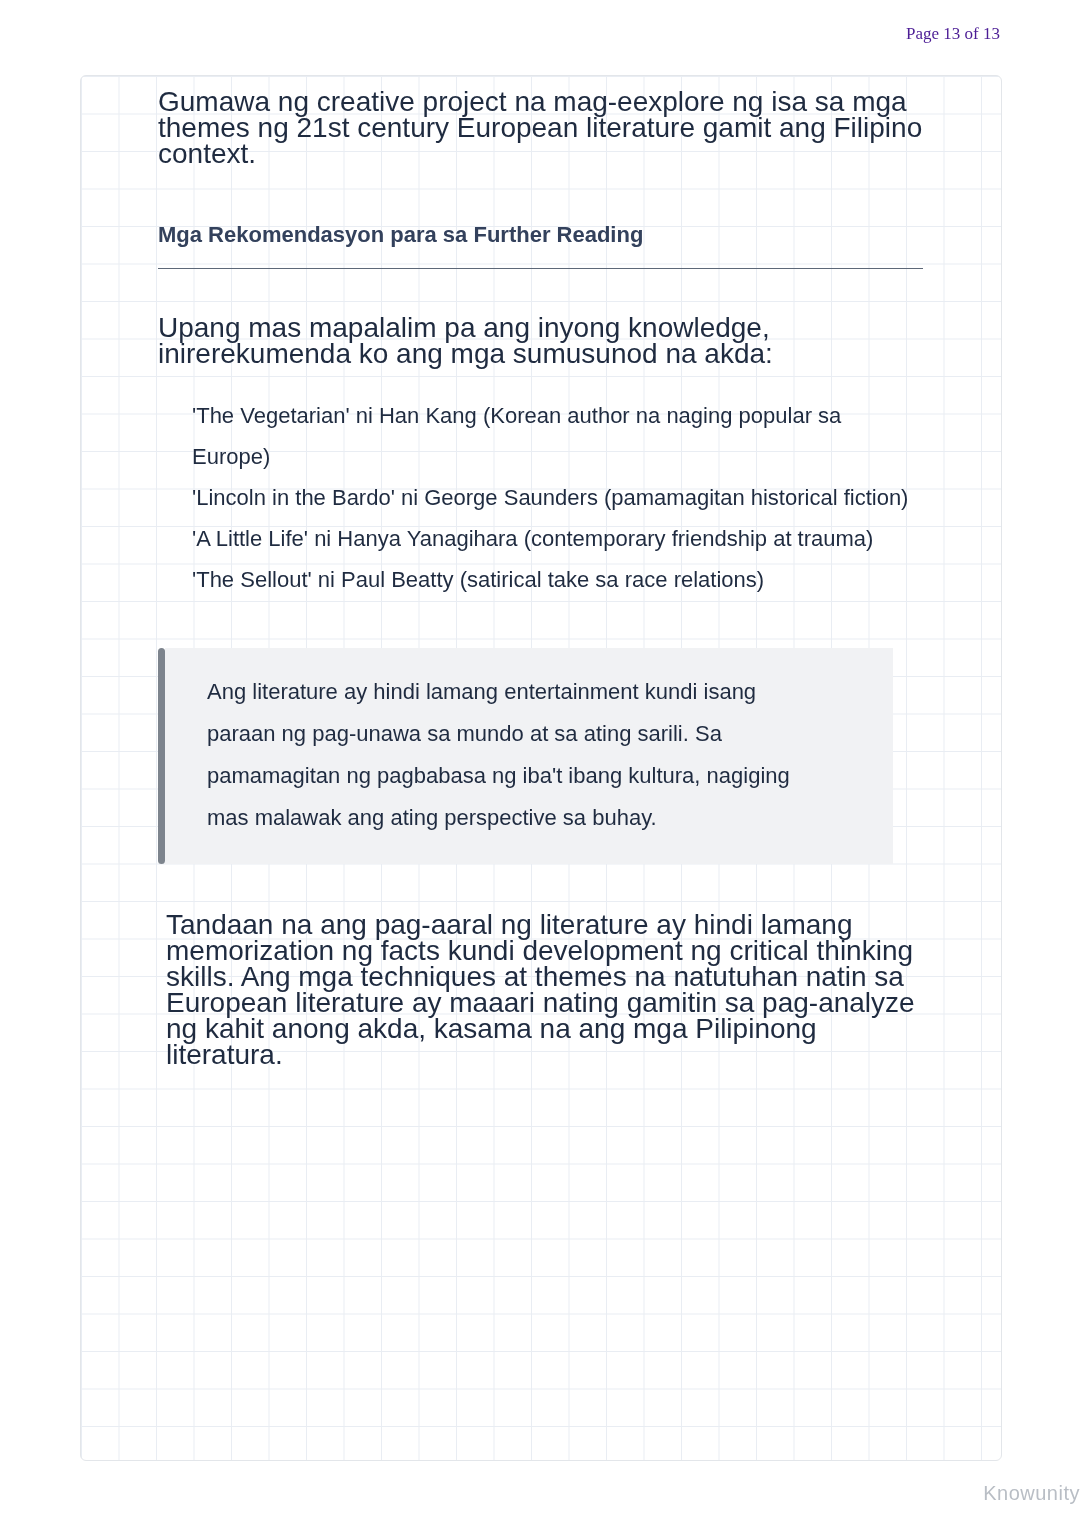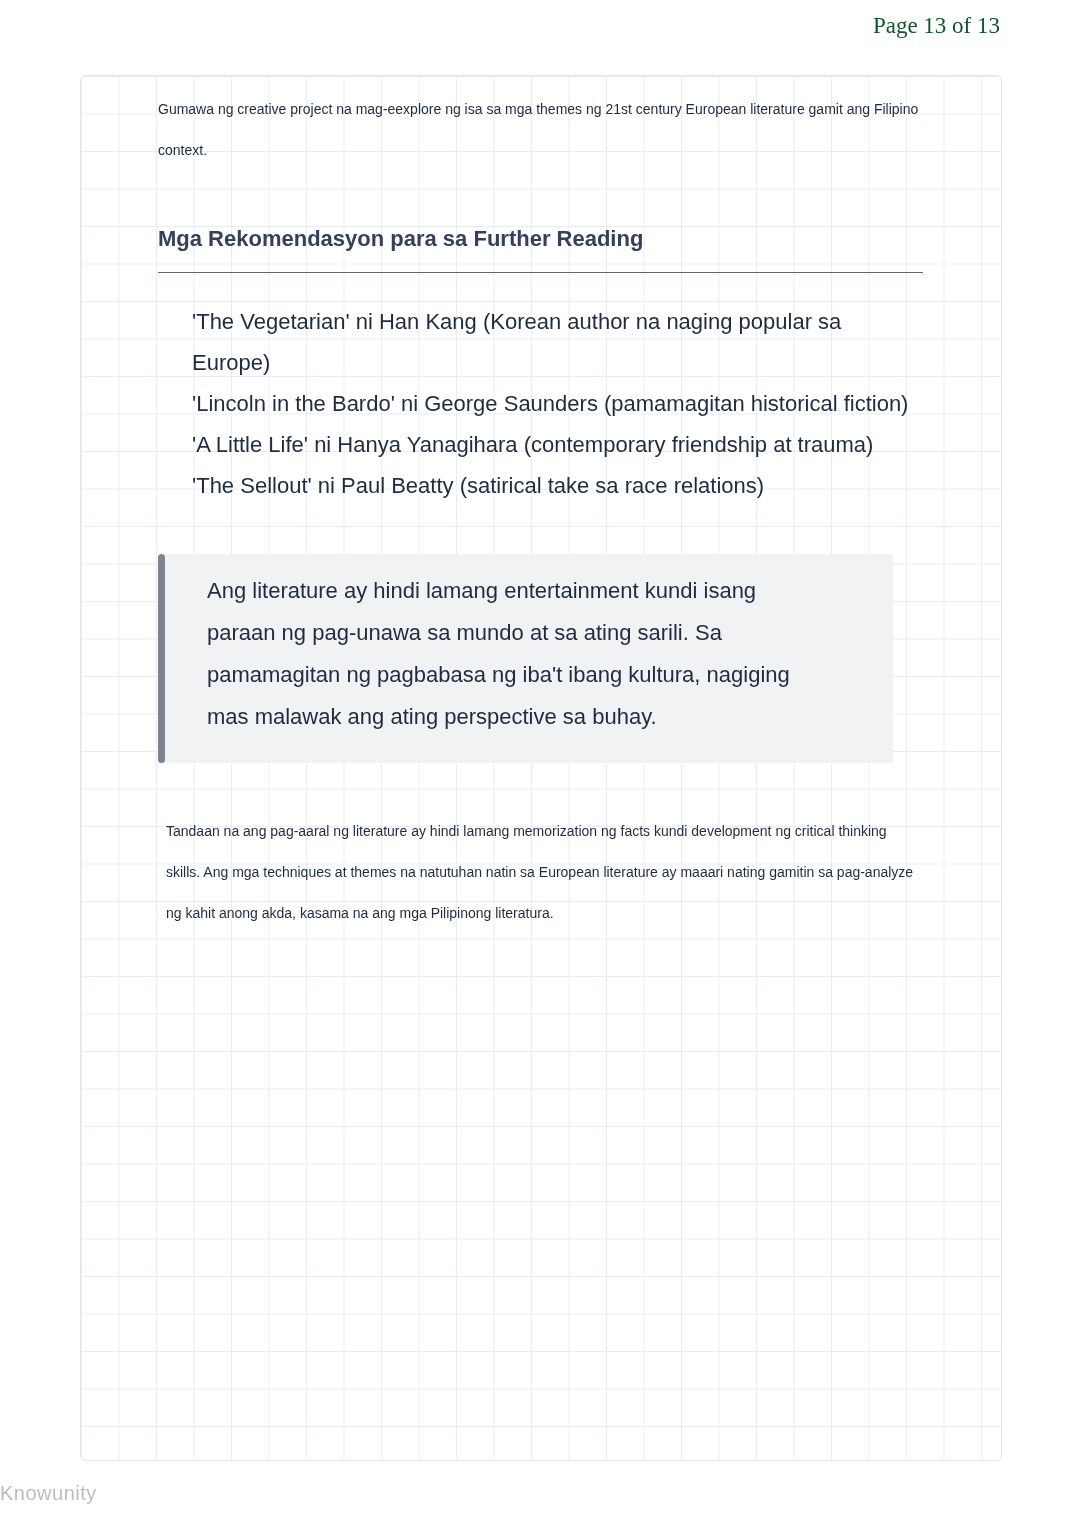--- a/index.html
+++ b/index.html
@@ -11,47 +11,47 @@
   }
 
   body {
     position: relative;
     height: 1527px;
     overflow: hidden;
   }
 
   .page-meta {
     position: absolute;
-    top: 13px;
+    top: 24px;
     right: 80px;
     font-family: "Liberation Serif", serif;
-    font-size: 23px;
-    color: #14532d;
+    font-size: 17px;
+    color: #4c1d95;
   }
 
   .sheet {
     position: absolute;
     left: 80px;
     top: 75px;
     width: 922px;
     height: 1386px;
     background-color: #ffffff;
     background-image:
       linear-gradient(to right, #e9edf3 1px, transparent 1px),
       linear-gradient(to bottom, #e9edf3 1px, transparent 1px);
     background-size: 37.5px 37.5px;
     border: 1px solid #e3e6ea;
     border-radius: 6px;
     padding: 10px 78px 0 77px;
     overflow: hidden;
   }
 
   .para {
-    font-size: 14px;
-    line-height: 41px;
+    font-size: 28px;
+    line-height: 26px;
     color: #1f2b40;
   }
 
   .intro-para { margin-top: 3px; }
 
   .section-heading {
     margin-top: 53px;
     font-size: 22px;
     line-height: 30px;
     font-weight: bold;
@@ -79,54 +79,55 @@
   .quote-bar {
     width: 7px;
     flex: 0 0 7px;
     background: #7d848d;
     border-radius: 4px;
   }
 
   .quote-body {
     flex: 1;
     background: #f1f2f4;
-    padding: 16px 70px 25px 42px;
+    padding: 23px 70px 25px 42px;
     margin-right: 30px;
   }
 
   .quote-text {
     font-size: 22px;
     line-height: 42px;
     color: #1f2b40;
   }
 
   .closing-para { margin-top: 48px; padding-left: 8px; }
 
   .footer-brand {
     position: absolute;
     bottom: 22px;
     left: 0;
     width: 100%;
-    text-align: left;
+    text-align: right;
     font-size: 20px;
     color: #b9bec5;
     letter-spacing: 0.5px;
   }
 </style>
 </head>
 <body>
 
 <div class="page-meta">Page 13 of 13</div>
 
 <div class="sheet">
 
   <p class="para intro-para">Gumawa ng creative project na mag-eexplore ng isa sa mga themes ng 21st century European literature gamit ang Filipino context.</p>
 
   <h2 class="section-heading">Mga Rekomendasyon para sa Further Reading</h2>
 
+  <p class="para rec-intro">Upang mas mapalalim pa ang inyong knowledge, inirerekumenda ko ang mga sumusunod na akda:</p>
 
   <div class="reading-list">
     <div class="list-item">'The Vegetarian' ni Han Kang (Korean author na naging popular sa Europe)</div>
     <div class="list-item">'Lincoln in the Bardo' ni George Saunders (pamamagitan historical fiction)</div>
     <div class="list-item">'A Little Life' ni Hanya Yanagihara (contemporary friendship at trauma)</div>
     <div class="list-item">'The Sellout' ni Paul Beatty (satirical take sa race relations)</div>
   </div>
 
   <div class="quote-block">
     <div class="quote-bar"></div>

